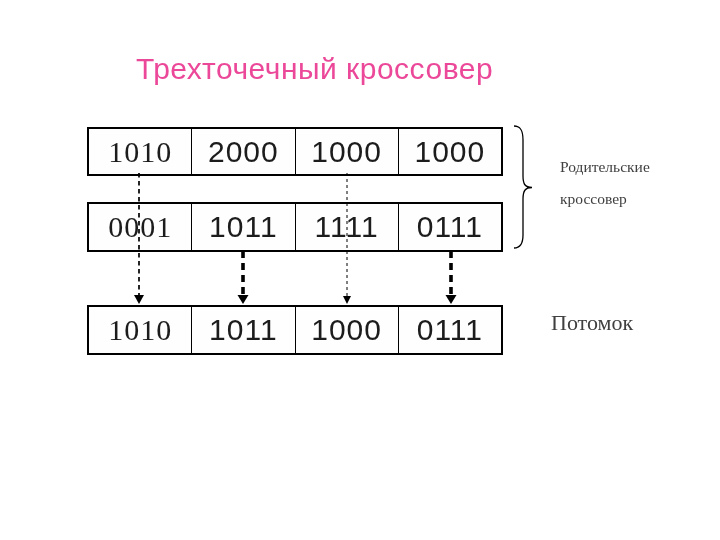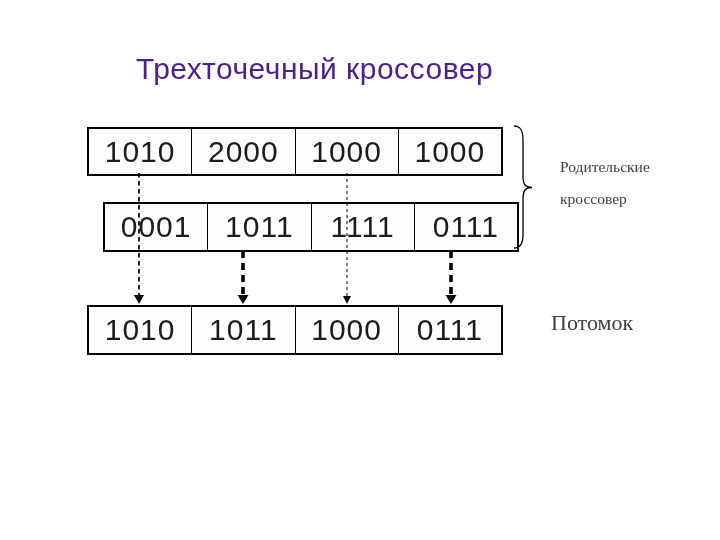--- a/index.html
+++ b/index.html
@@ -14,48 +14,48 @@
     background: #ffffff;
     overflow: hidden;
     font-family: "Liberation Sans", sans-serif;
   }
   .slide-title {
     position: absolute;
     left: 136px;
     top: 52px;
     font-size: 30px;
     line-height: 34px;
-    color: #4c1d95;
+    color: #ec4899;
     letter-spacing: 0.5px;
     white-space: nowrap;
   }
   .chromo-row {
     position: absolute;
     left: 87px;
     width: 412px;
     display: flex;
     border: 2px solid #000000;
     background: #fefefe;
     box-sizing: content-box;
   }
   .row-parent1 { top: 127px; height: 45px; }
-  .row-parent2 { top: 202px; height: 46px; margin-left: 16px; }
+  .row-parent2 { top: 202px; height: 46px; }
   .row-offspring { top: 305px; height: 46px; }
   .cell {
     flex: 1 1 0;
     display: flex;
     align-items: center;
     justify-content: center;
     font-size: 30px;
     color: #1c1c1c;
     border-left: 1.5px solid #000000;
     letter-spacing: 1px;
     overflow: hidden;
   }
-  .cell:first-child { border-left: none; }
+  .cell:first-child { border-left: none; font-family: Liberation Serif, serif; }
   .overlay {
     position: absolute;
     left: 0;
     top: 0;
     width: 720px;
     height: 540px;
     pointer-events: none;
   }
   .side-label {
     position: absolute;

